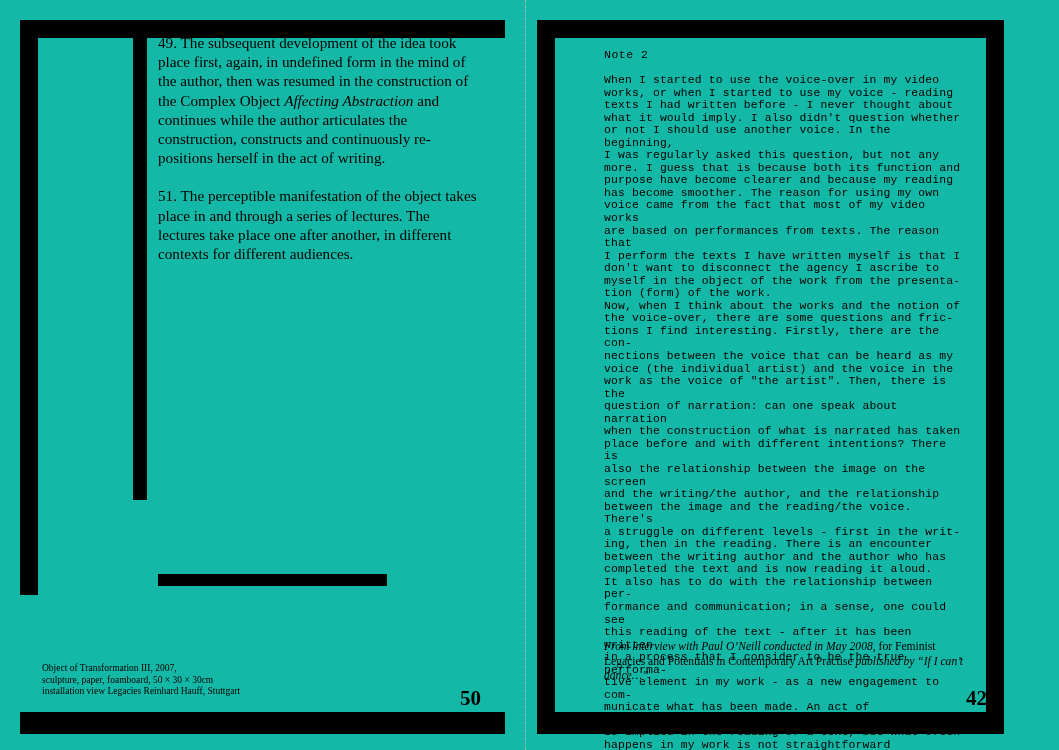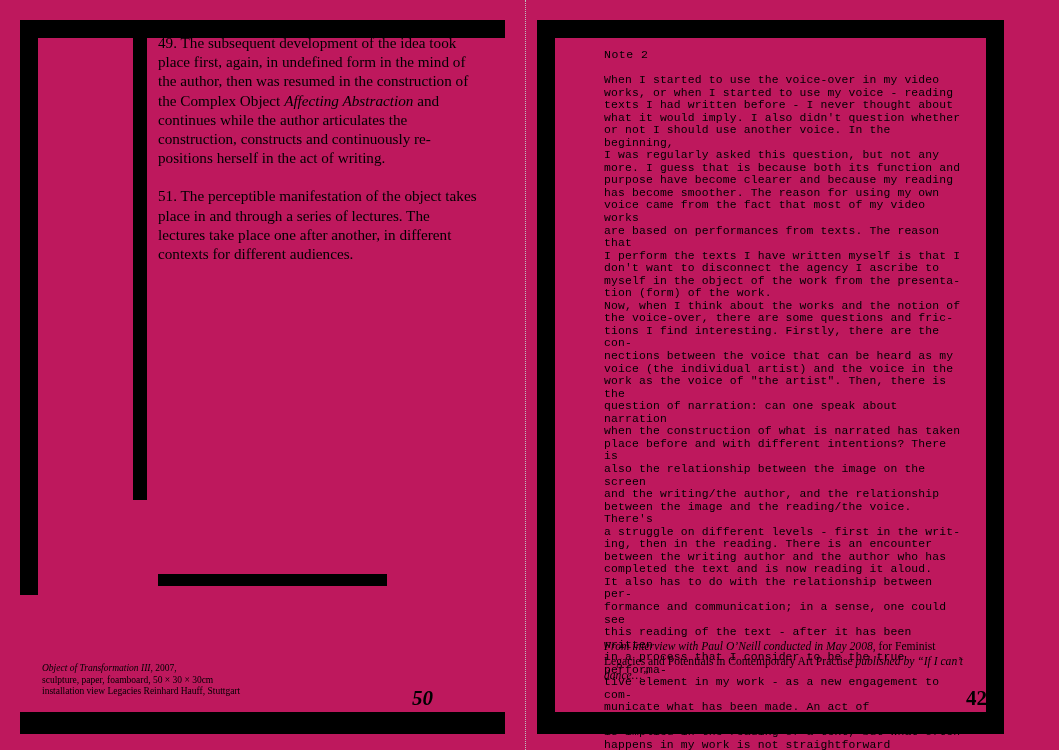--- a/index.html
+++ b/index.html
@@ -4,21 +4,21 @@
 <style>
   html, body {
     margin: 0;
     padding: 0;
     background: #ffffff;
   }
   #page {
     position: relative;
     width: 1059px;
     height: 750px;
-    background: #be185d;
+    background: #14b8a6;
     overflow: hidden;
     font-family: "Liberation Serif", serif;
   }
 
   
   .bar { position: absolute; background: #000000; }
 
   
   .bar-left-top      { left: 20px;  top: 20px;  width: 485px; height: 18px; }
   .bar-left-vert     { left: 20px;  top: 20px;  width: 18px;  height: 575px; }
@@ -57,31 +57,31 @@
   
   .caption {
     position: absolute;
     left: 42px;
     top: 663px;
     width: 260px;
     font-size: 9.5px;
     line-height: 11.5px;
     color: #000;
   }
-  .caption .ital { font-style: italic; }
+  .caption .ital { }
 
   
   .page-num {
     position: absolute;
     font-family: "Liberation Serif", serif;
     font-weight: bold;
     font-size: 21px;
     color: #000;
   }
-  .page-num-left  { left: 412px; top: 686px; font-style: italic; }
+  .page-num-left  { left: 460px; top: 686px; }
   .page-num-right { left: 966px; top: 686px; }
 
   
   .note-label {
     position: absolute;
     left: 604px;
     top: 48px;
     font-family: "Liberation Mono", monospace;
     font-size: 11.5px;
     letter-spacing: 0.5px;

